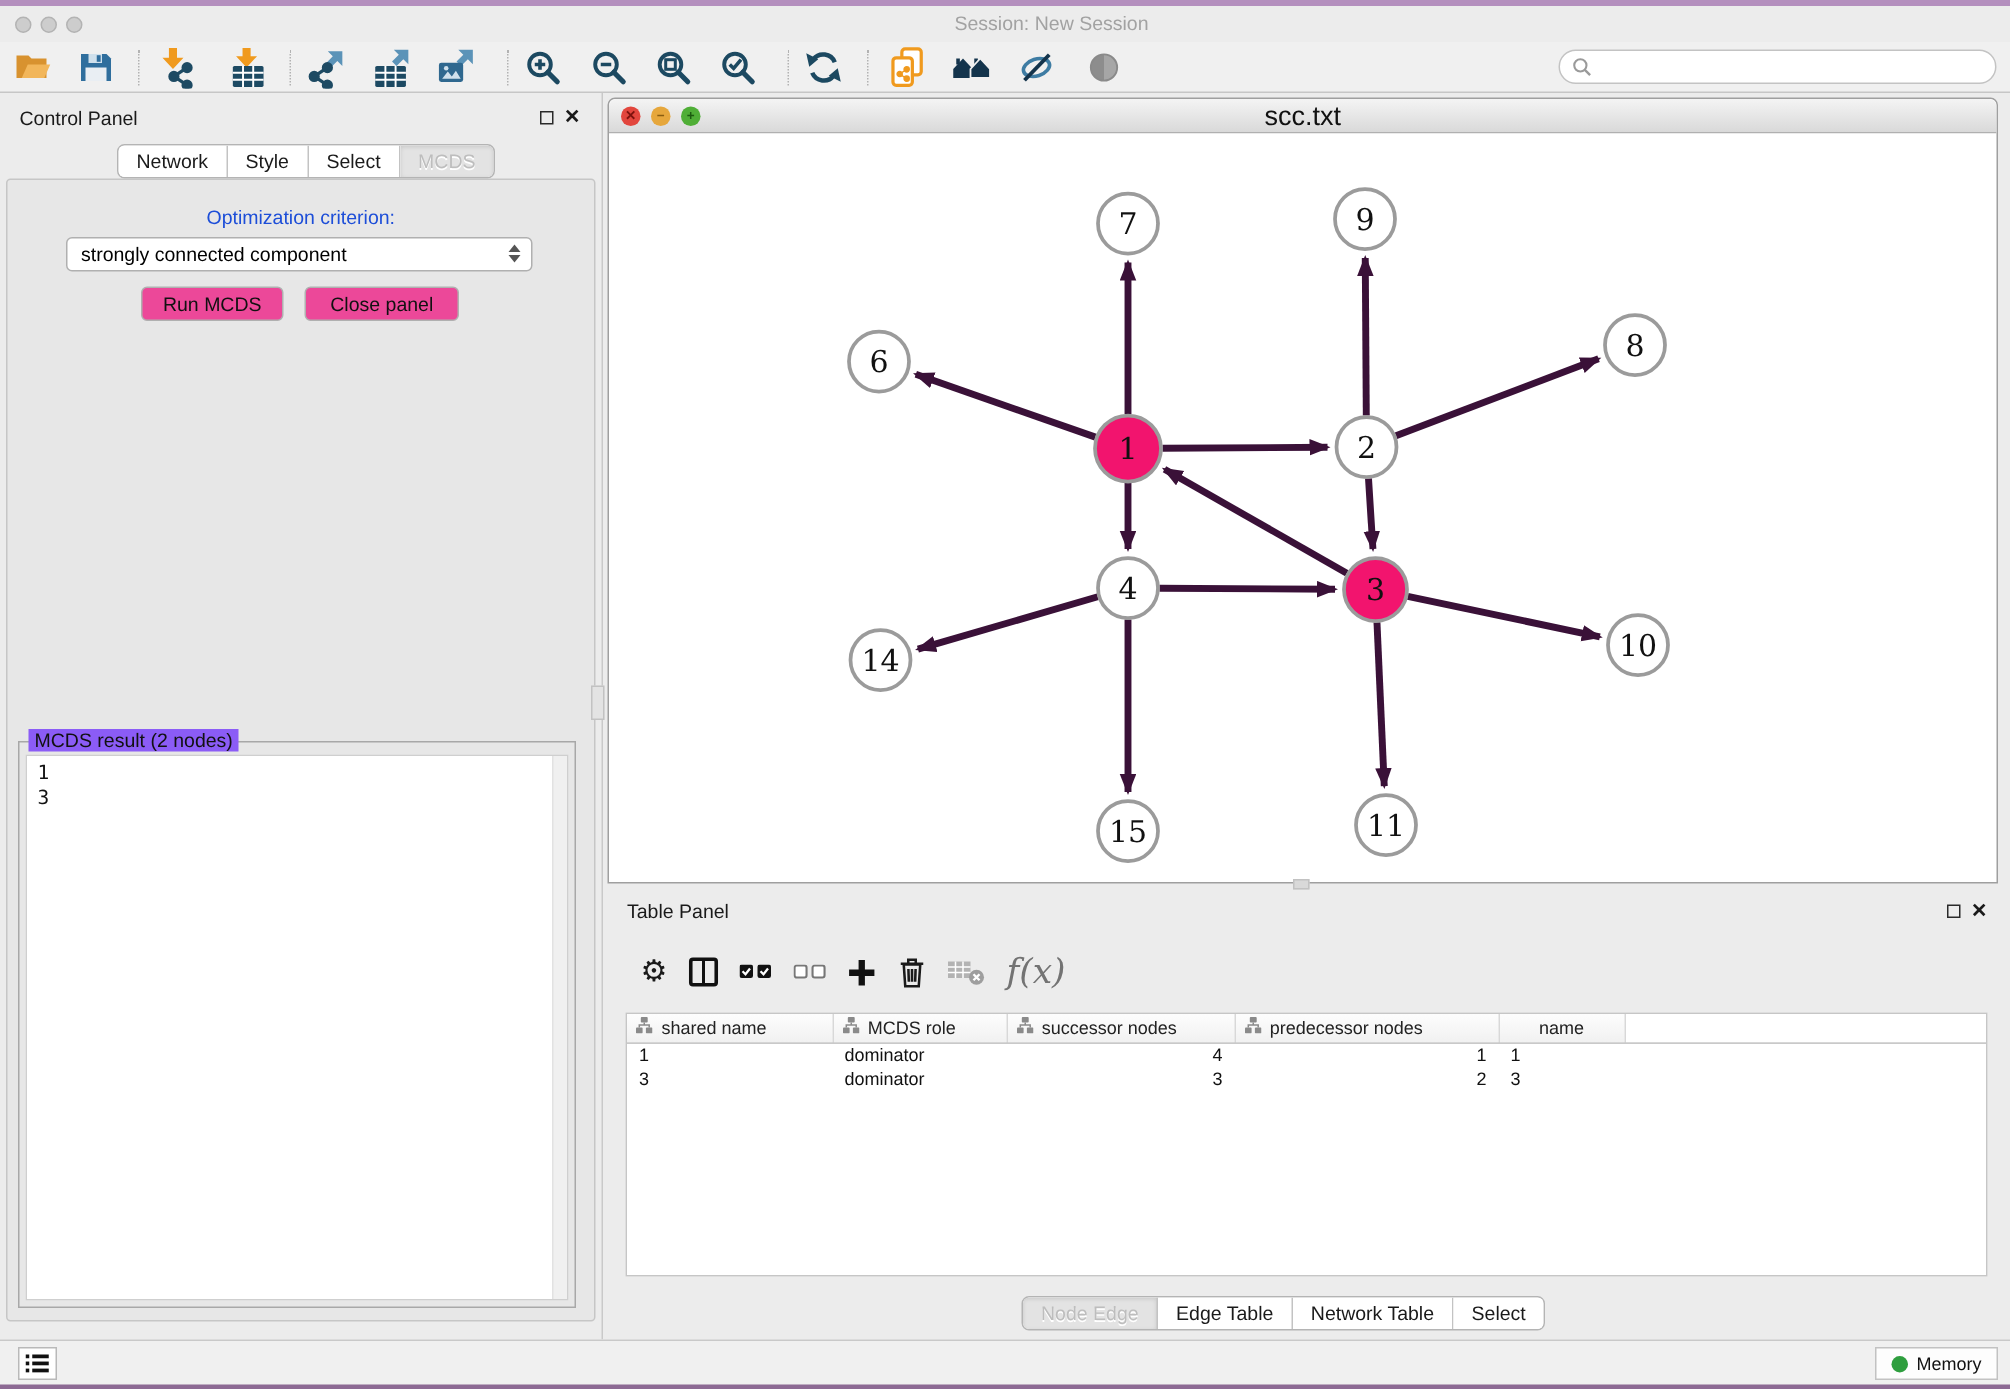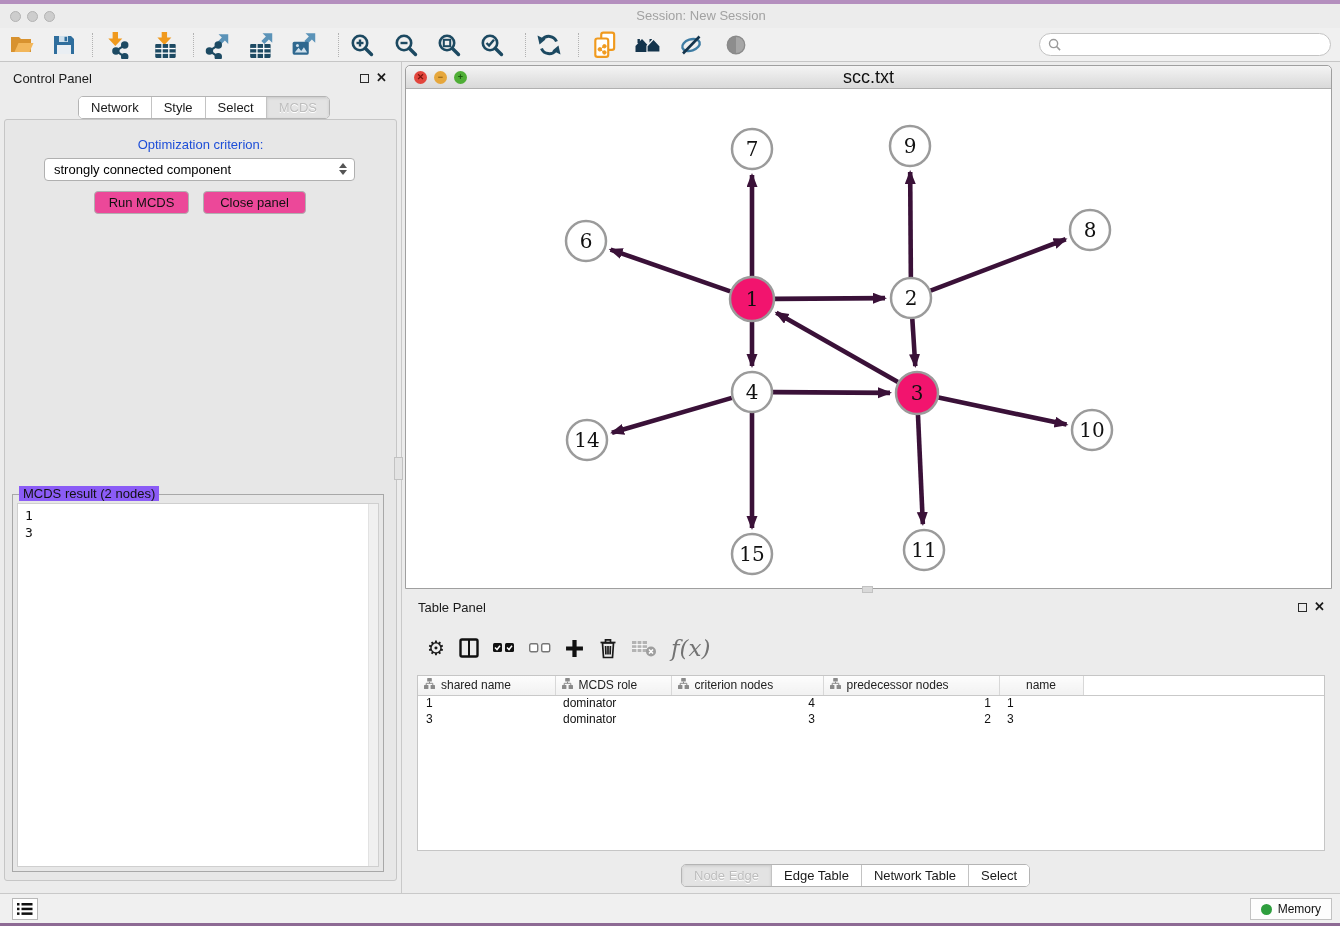--- a/index.html
+++ b/index.html
@@ -448,21 +448,21 @@
           <th>
             <span class="hdr-inner">
               <span><svg width="11" height="11" viewBox="0 0 11 11">
                   <g fill="#8a8a8a">
                     <rect x="3.2" y="0" width="4.6" height="3.6" rx="0.6"></rect>
                     <rect x="0" y="7" width="4.4" height="4" rx="0.6"></rect>
                     <rect x="6.6" y="7" width="4.4" height="4" rx="0.6"></rect>
                   </g>
                   <path d="M5.5 3.6 v1.7 M2.2 7 v-1.7 h6.6 V7" stroke="#8a8a8a" stroke-width="1" fill="none"></path>
                 </svg></span>
-              <span>criterion nodes</span>
+              <span>successor nodes</span>
             </span>
           </th>
           <th>
             <span class="hdr-inner">
               <span><svg width="11" height="11" viewBox="0 0 11 11">
                   <g fill="#8a8a8a">
                     <rect x="3.2" y="0" width="4.6" height="3.6" rx="0.6"></rect>
                     <rect x="0" y="7" width="4.4" height="4" rx="0.6"></rect>
                     <rect x="6.6" y="7" width="4.4" height="4" rx="0.6"></rect>
                   </g>

